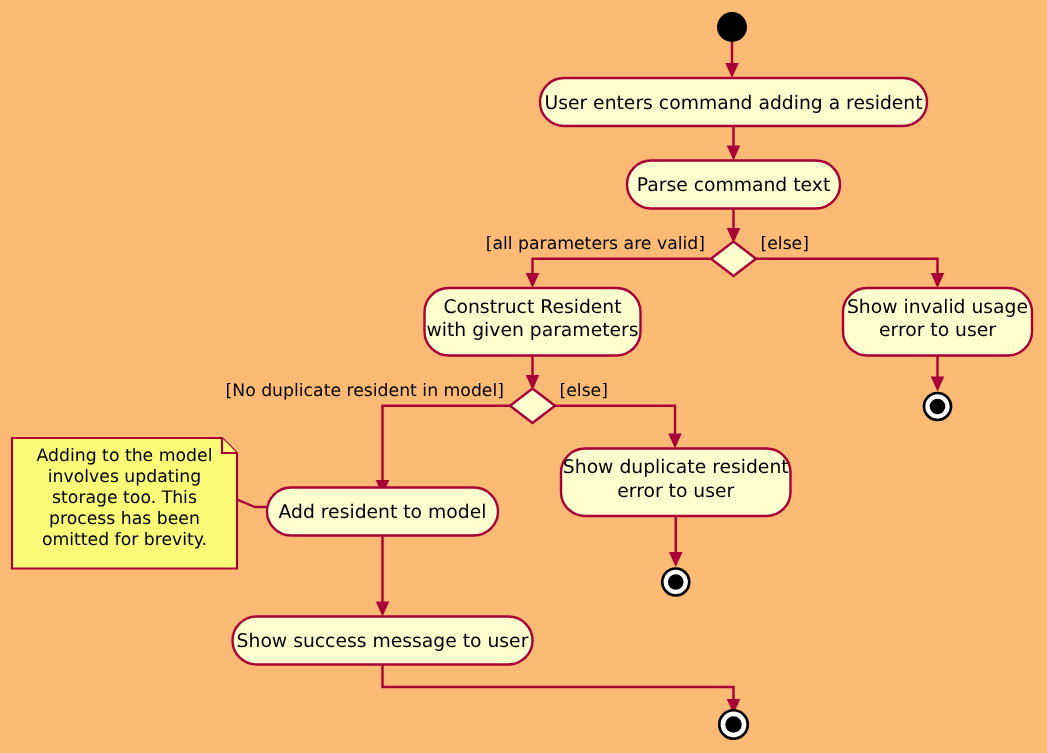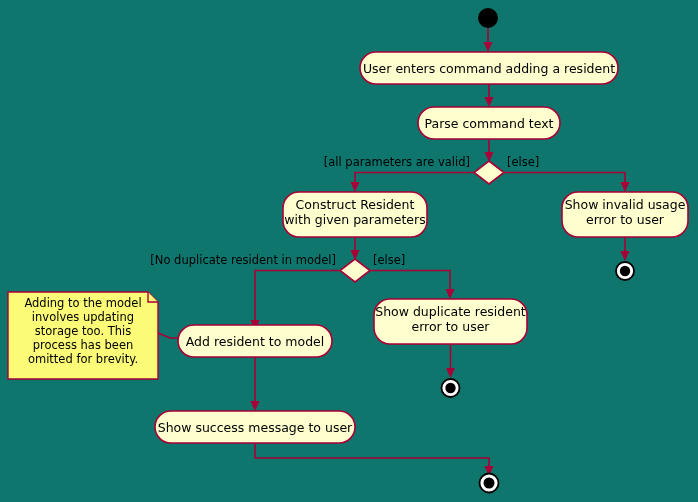--- a/index.html
+++ b/index.html
@@ -4,21 +4,21 @@
 <style>
   html, body {
     margin: 0;
     padding: 0;
     background: #FFFFFF;
   }
   #canvas {
     position: relative;
     width: 698px;
     height: 502px;
-    background: #0f766e;
+    background: #fdba74;
     font-family: "DejaVu Sans", sans-serif;
   }
   svg.diagram {
     position: absolute;
     top: 0;
     left: 0;
     width: 698px;
     height: 502px;
     overflow: visible;
   }

